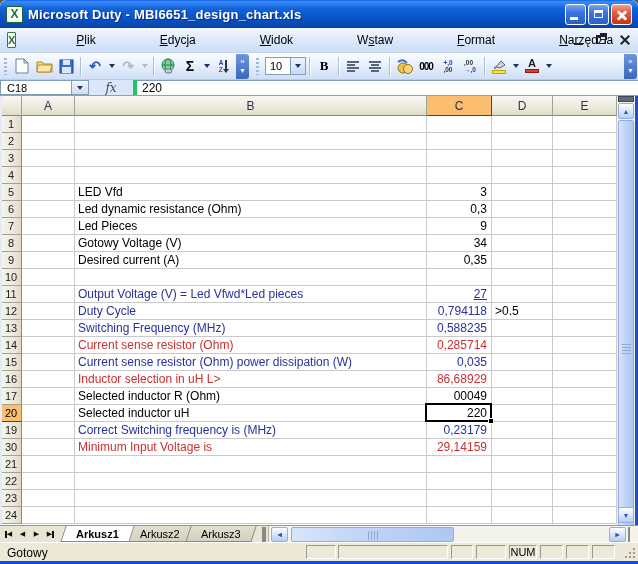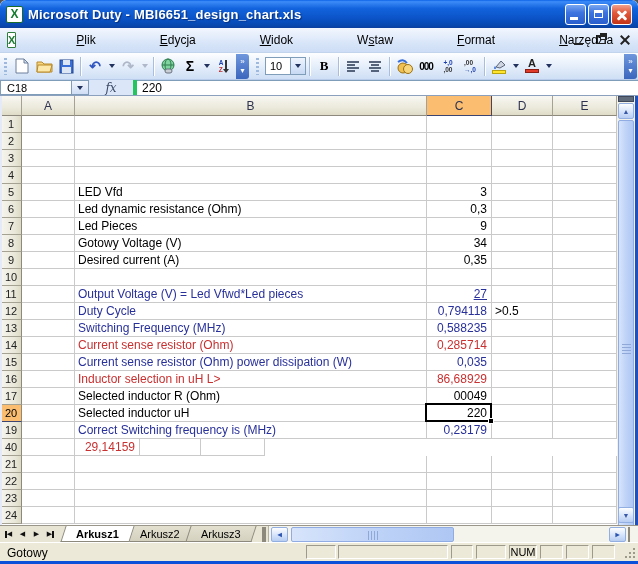--- a/index.html
+++ b/index.html
@@ -502,22 +502,23 @@
         </div>
         <div class="grid-row">
           <div class="rowhd">19</div>
           <div class="cell" style="width: 53px;"></div>
           <div class="cell nb" style="width: 352px;">Correct Switching frequency is (MHz)</div>
           <div class="cell num nb" style="width: 65px;">0,23179</div>
           <div class="cell" style="width: 61px;"></div>
           <div class="cell" style="width: 64px;"></div>
         </div>
         <div class="grid-row">
-          <div class="rowhd">40</div>
-          <div class="cell" style="width: 53px;"></div>
+          <div class="rowhd">30</div>
+          <div class="cell" style="width: 53px;"></div>
+          <div class="cell rd" style="width: 352px;">Minimum Input Voltage is</div>
           <div class="cell num rd" style="width: 65px;">29,14159</div>
           <div class="cell" style="width: 61px;"></div>
           <div class="cell" style="width: 64px;"></div>
         </div>
         <div class="grid-row">
           <div class="rowhd">21</div>
           <div class="cell" style="width: 53px;"></div>
           <div class="cell" style="width: 352px;"></div>
           <div class="cell" style="width: 65px;"></div>
           <div class="cell" style="width: 61px;"></div>

